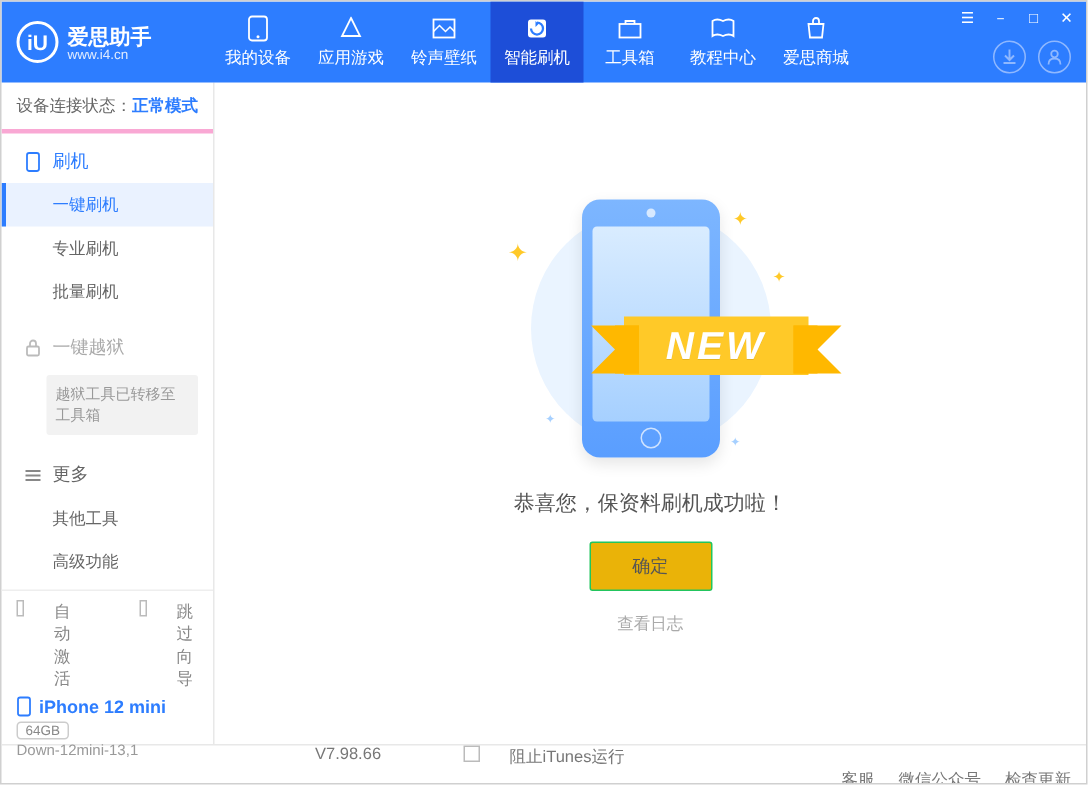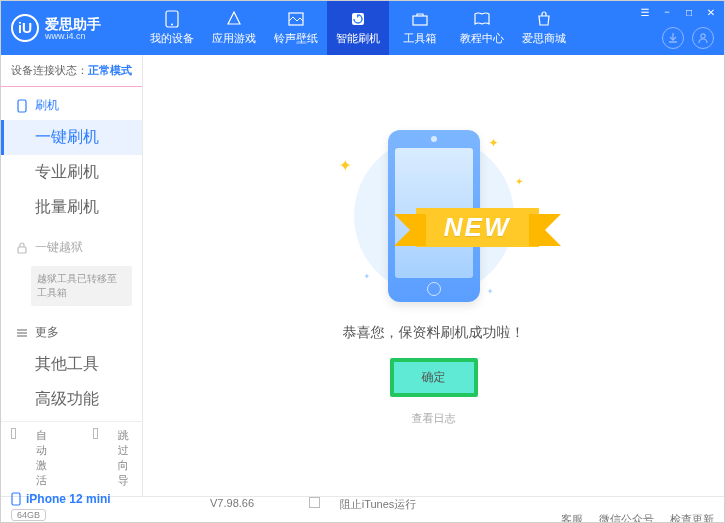--- a/index.html
+++ b/index.html
@@ -15,28 +15,28 @@
 .nav-item { width: 62px; display: flex; flex-direction: column; align-items: center; justify-content: center; font-size: 11px; cursor: pointer; }
 .nav-item.active { background: #1d4ed8; }
 .nav-icon { width: 18px; height: 18px; margin-bottom: 3px; display: flex; align-items: center; justify-content: center; }
 .win-controls { position: absolute; right: 6px; top: 4px; display: flex; gap: 8px; font-size: 10px; }
 .win-btn { width: 14px; height: 14px; cursor: pointer; display: flex; align-items: center; justify-content: center; }
 .header-circles { position: absolute; right: 10px; bottom: 6px; display: flex; gap: 8px; }
 .hcircle { width: 22px; height: 22px; border: 1.5px solid #8fb8ff; border-radius: 50%; display: flex; align-items: center; justify-content: center; cursor: pointer; }
 
 .body { display: flex; height: calc(100% - 54px - 26px); }
 .sidebar { width: 142px; border-right: 1px solid #e8e8e8; display: flex; flex-direction: column; font-size: 12px; color: #555; }
-.status-bar { padding: 8px 10px; font-size: 11px; color: #666; border-bottom: 1px solid #f9a8d4; }
+.status-bar { padding: 8px 10px; font-size: 11px; color: #666; border-bottom: 3px solid #f9a8d4; }
 .status-mode { color: #2d7dff; font-weight: bold; }
 .side-section { padding: 4px 0; }
 .side-header { display: flex; align-items: center; padding: 6px 14px; color: #2d7dff; font-size: 12px; cursor: pointer; }
 .side-header.gray { color: #aaa; }
 .side-header.dark { color: #666; }
 .side-icon { width: 14px; height: 14px; margin-right: 6px; display: flex; align-items: center; justify-content: center; }
-.side-item { padding: 7px 10px 7px 34px; cursor: pointer; font-size: 16px; color: #666; }
+.side-item { padding: 7px 10px 7px 34px; cursor: pointer; font-size: 11px; color: #666; }
 .side-item.active { background: #eaf2ff; color: #2d7dff; border-left: 3px solid #2d7dff; padding-left: 31px; }
 .side-note { margin: 4px 10px 4px 30px; background: #f2f2f2; color: #999; font-size: 10px; padding: 6px; border-radius: 2px; }
 .sidebar-bottom { margin-top: auto; border-top: 1px solid #eee; padding: 6px 10px; font-size: 11px; color: #888; }
 .chk-row { display: flex; align-items: flex-start; gap: 20px; margin-bottom: 4px; }
 .chk { width: 11px; height: 11px; border: 1px solid #bbb; background: #fff; }
 .device-row { color: #2d7dff; font-weight: bold; font-size: 12px; display: flex; align-items: center; gap: 5px; }
 .device-badge { display: inline-block; border: 1px solid #ccc; border-radius: 3px; padding: 0 5px; font-size: 9px; color: #888; margin-top: 3px; font-weight: normal; }
 .device-sub { font-size: 10px; color: #999; margin-top: 2px; }
 
 .content { flex: 1; position: relative; display: flex; flex-direction: column; align-items: center; justify-content: center; }
@@ -52,21 +52,21 @@
 .ribbon-body::before { left: -22px; border-left-color: transparent; }
 .ribbon-body::after { right: -22px; border-right-color: transparent; }
 .star { position: absolute; color: #ffc928; }
 .s1 { top: 30px; left: 0; font-size: 16px; }
 .s2 { top: 50px; right: 5px; font-size: 10px; }
 .s3 { top: 10px; right: 30px; font-size: 12px; }
 .s4 { bottom: 25px; left: 25px; font-size: 8px; color: #a6d0ff; }
 .s5 { bottom: 10px; right: 35px; font-size: 8px; color: #a6d0ff; }
 
 .msg { font-size: 14px; color: #555; margin-bottom: 16px; }
-.btn-confirm { border: 4px solid #22c55e; background: #5eead4; padding: 7px 28px; font-size: 12px; color: #555; cursor: pointer; border-radius: 2px; margin-bottom: 14px; }
+.btn-confirm { border: 1px solid #22c55e; background: #eab308; padding: 7px 28px; font-size: 12px; color: #555; cursor: pointer; border-radius: 2px; margin-bottom: 14px; }
 .link-log { font-size: 11px; color: #aaa; cursor: pointer; }
 
 .footer { height: 26px; border-top: 1px solid #e8e8e8; display: flex; align-items: center; font-size: 11px; color: #777; padding: 0 10px; flex-direction: column; }
 .footer .chk-row { margin: 0; }
 .footer-right { margin-left: auto; display: flex; gap: 16px; align-items: center; }
 .version { position: absolute; left: 210px; }
 </style>
 </head>
 <body>
 

